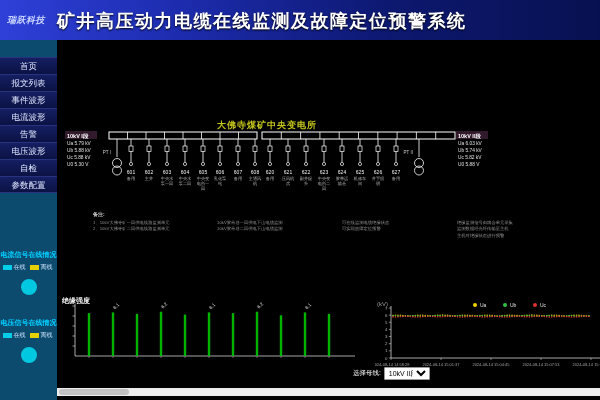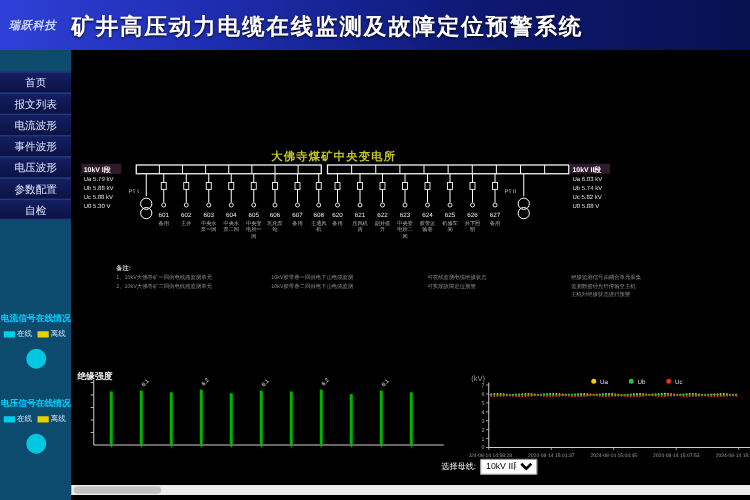--- a/index.html
+++ b/index.html
@@ -53,25 +53,26 @@
 
   <div class="header">
     <span class="logo">瑞跃科技</span>
     <span class="title">矿井高压动力电缆在线监测及故障定位预警系统</span>
   </div>
 
   <div class="sidebar">
     <div class="menu" id="menu">
         <div class="menu-item">首页</div>
         <div class="menu-item">报文列表</div>
+        <div class="menu-item">事件波形</div>
         <div class="menu-item">电流波形</div>
-        <div class="menu-item">事件波形</div>
+        <div class="menu-item">告警</div>
         <div class="menu-item">电压波形</div>
+        <div class="menu-item">自检</div>
         <div class="menu-item">参数配置</div>
-        <div class="menu-item">自检</div>
       </div>
 
     <div class="panel" style="top:210px;">
       <div class="panel-title">电流信号在线情况</div>
       <div class="legend">
         <span class="sw cyan"></span>
         <span class="lg">在线</span>
         <span class="sw yellow"></span>
         <span class="lg">离线</span>
       </div>

